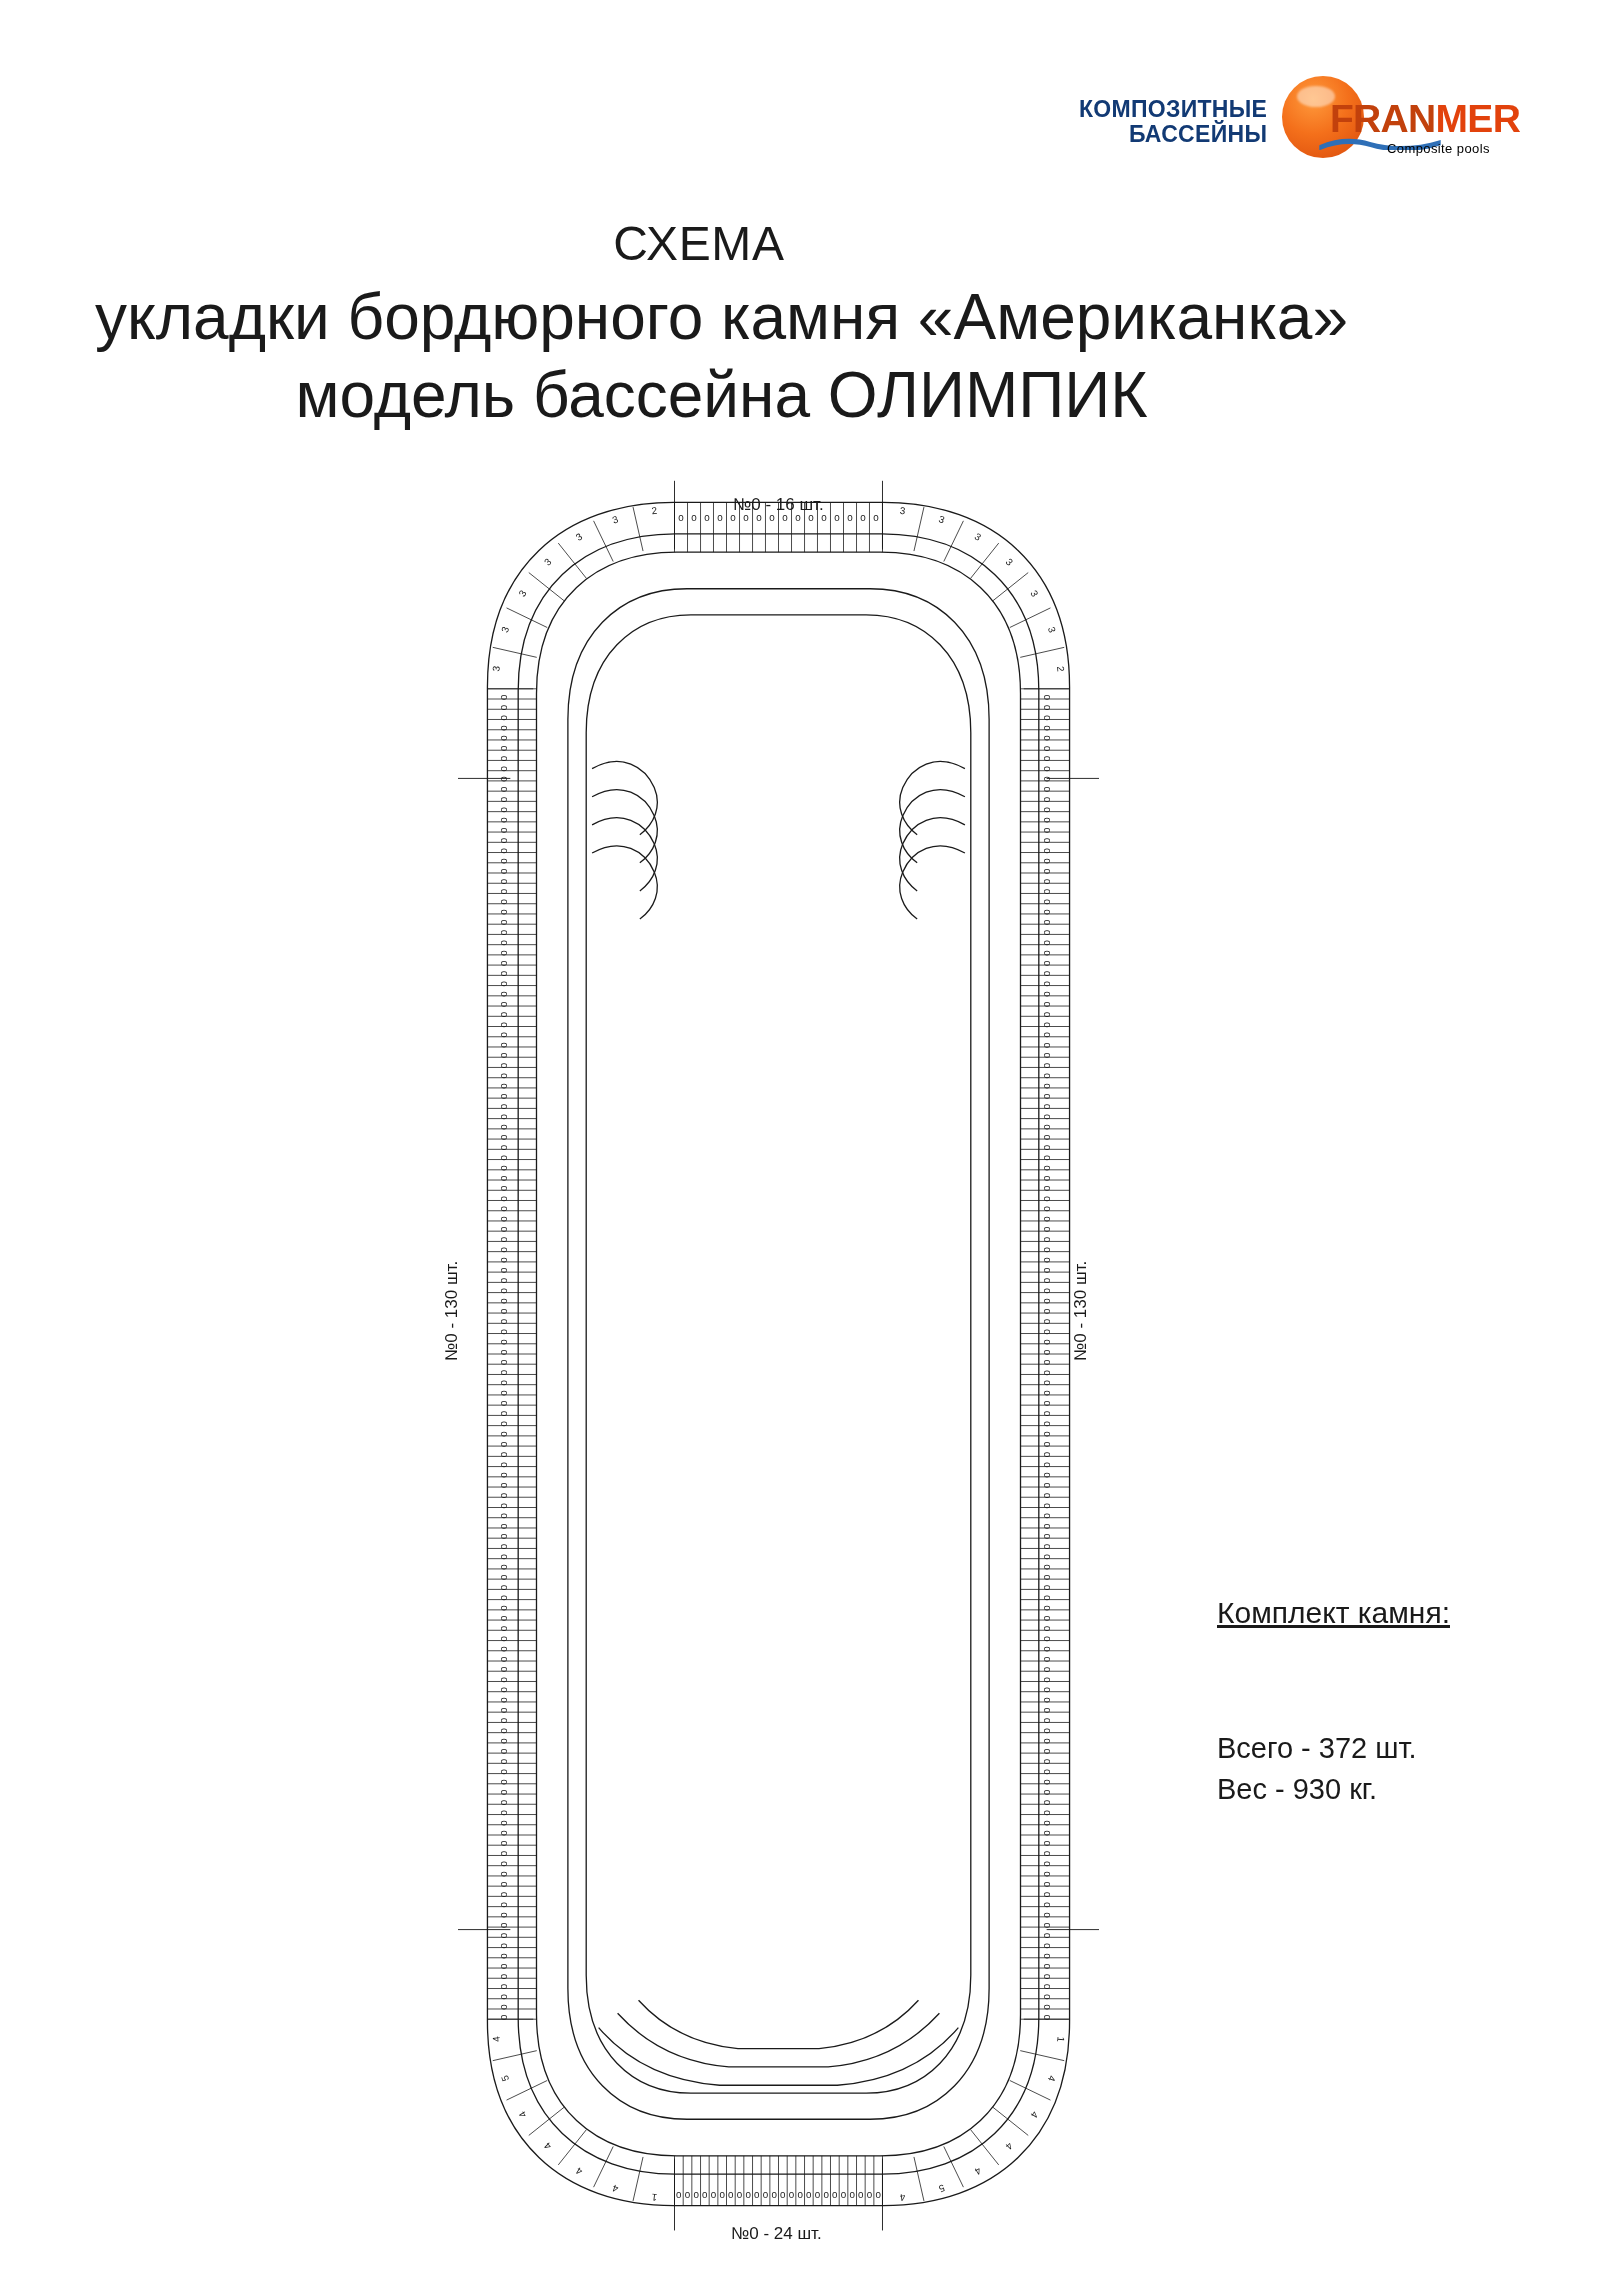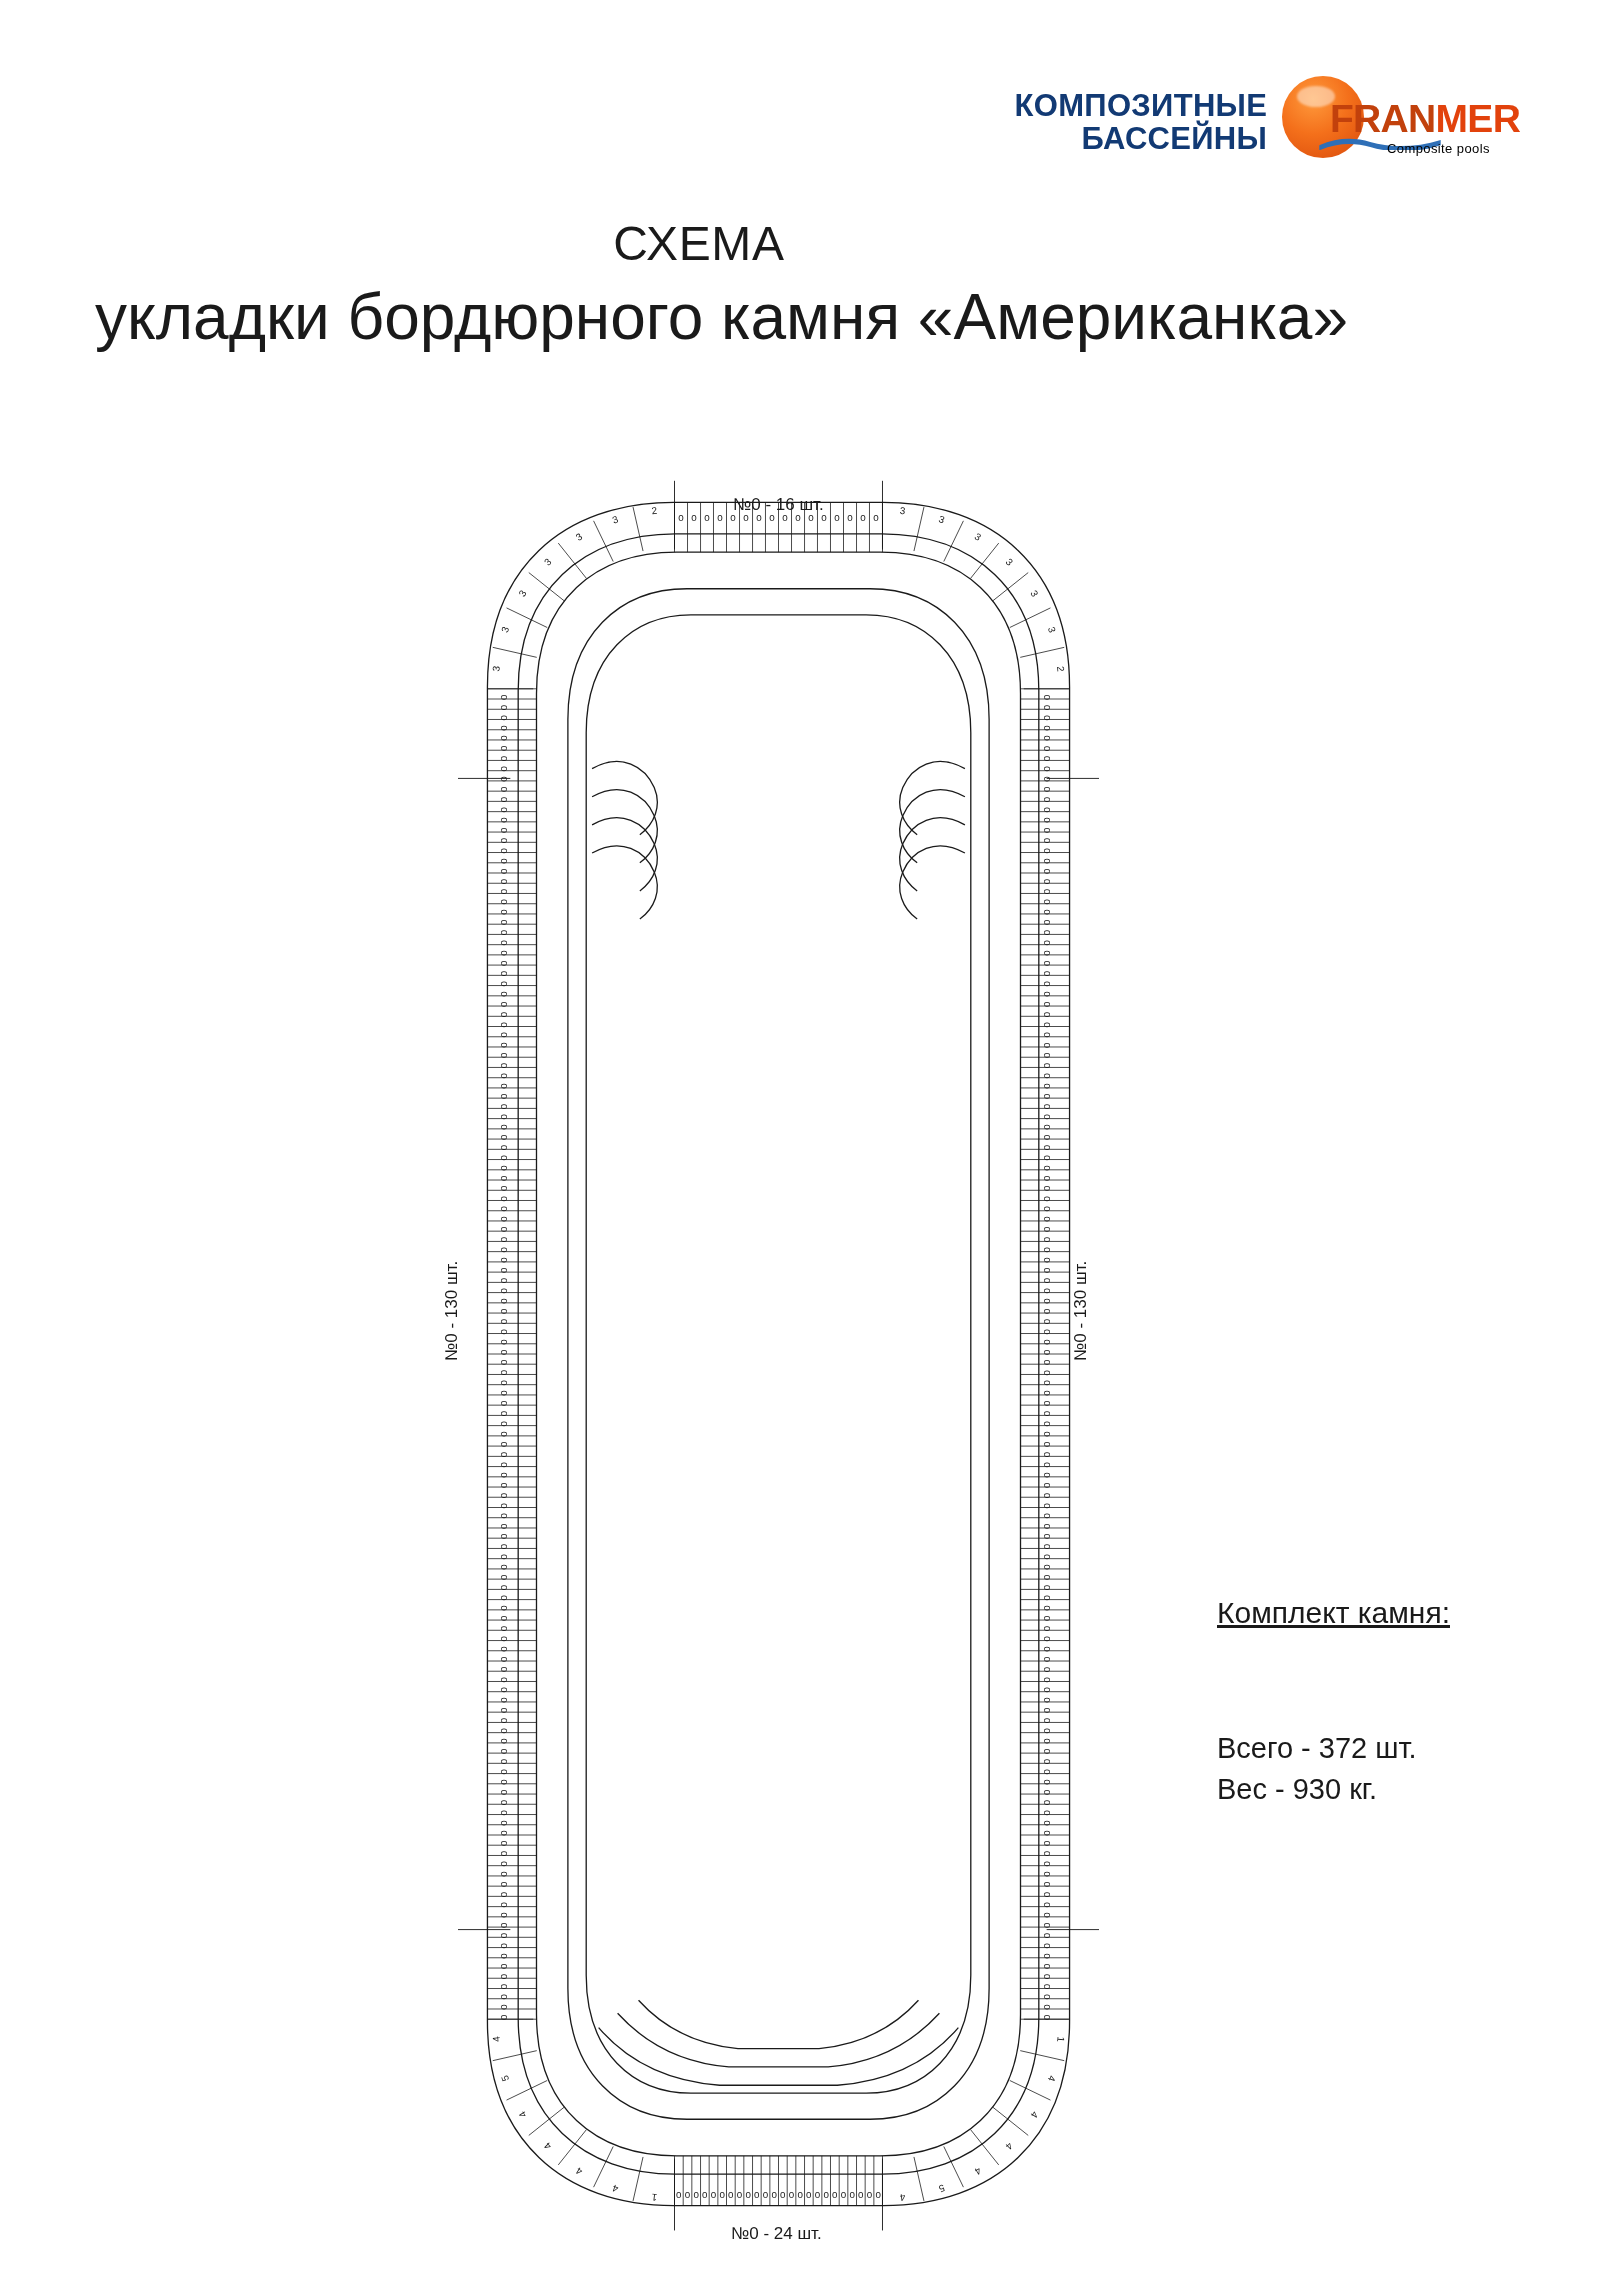--- a/index.html
+++ b/index.html
@@ -25,21 +25,21 @@
     align-items: center;
     gap: 11.8px;
   }
   #logo-text-block {
     text-align: right;
     line-height: 1.08;
   }
   #logo-text-block .l1,
   #logo-text-block .l2 {
     font-weight: bold;
-    font-size: 31px;
+    font-size: 23px;
     letter-spacing: 0.3px;
     color: #123a74;
     display: block;
   }
   #logo-mark {
     position: relative;
     width: 245px;
     height: 98px;
   }
   #logo-ball {
@@ -190,20 +190,21 @@
       <path d="M2 14 C 30 2, 56 2, 80 9 C 110 18, 150 18, 188 6 L 188 14 C 150 26, 110 26, 80 17 C 56 10, 30 10, 2 22 Z" fill="#2e6fb7"></path>
     </svg>
     <div id="logo-wordmark"><span class="fran">FRAN</span><span class="mer">MER</span></div>
     <div id="logo-sub">Composite pools</div>
   </div>
 </div>
 
 <div id="title-block">
   <span class="t1">СХЕМА</span>
   <span class="t2">укладки бордюрного камня «Американка»</span>
+  <span class="t3">модель бассейна ОЛИМПИК</span>
 </div>
 
 <div id="drawing">
   <svg width="641" height="1766" viewBox="0 0 980 2700">
     <g fill="none" stroke="#1a1a1a" stroke-width="2">
 
       <g stroke-width="1.4">
         <line x1="331" y1="15" x2="331" y2="120"></line>
         <line x1="649" y1="15" x2="649" y2="120"></line>
         <line x1="331" y1="2580" x2="331" y2="2690"></line>

